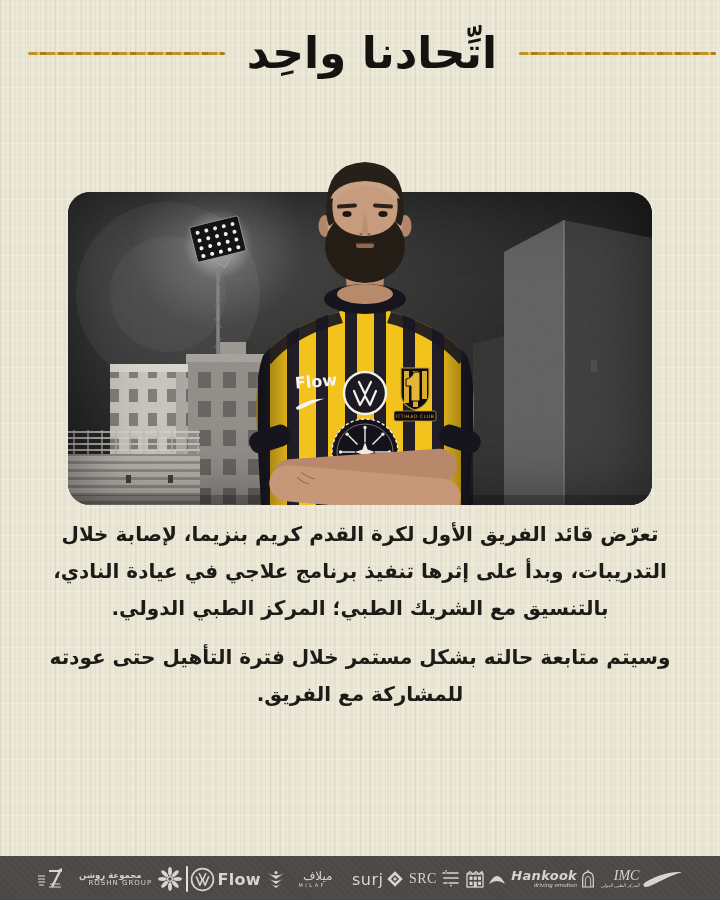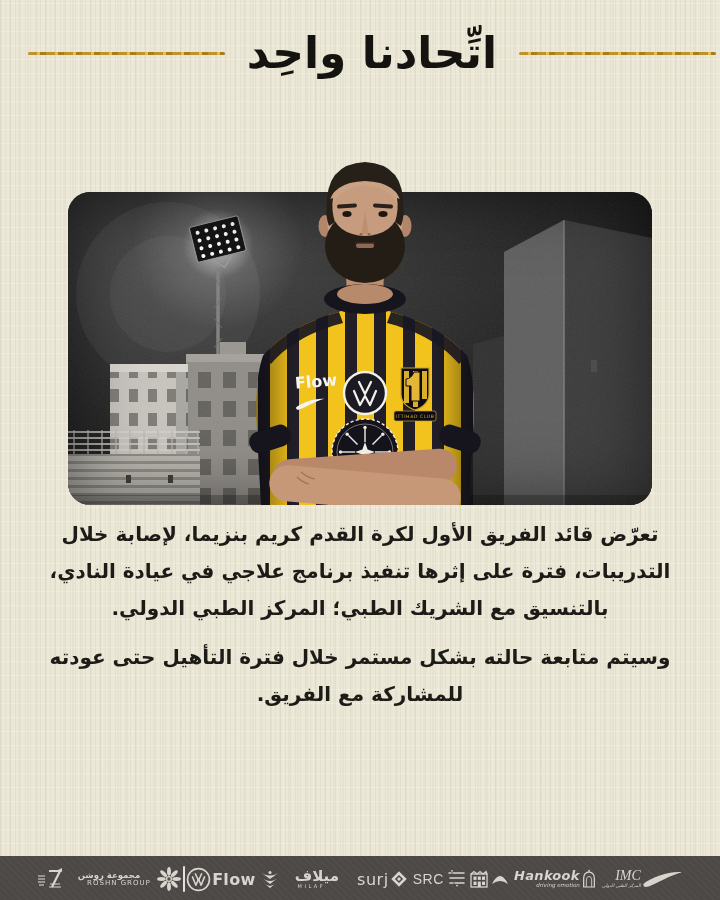--- a/index.html
+++ b/index.html
@@ -34,24 +34,24 @@
     background-image:repeating-linear-gradient(45deg, rgba(255,255,255,.025) 0 2px, transparent 2px 5px);
     display:flex;align-items:center;justify-content:space-between;
     padding:0 36px;box-sizing:border-box;color:#d9d5ce;}
   .sp{display:flex;align-items:center;gap:5px;color:#d9d5ce;}
   .sp svg{display:block;}
   .sp .txtcol{display:flex;flex-direction:column;align-items:center;line-height:1.05;}
   .roshn-ar{font-size:8.5px;font-weight:bold;}
   .roshn-en{font-size:7px;letter-spacing:1px;margin-left:20px;}
   .divider{width:2px;height:26px;background:#e6e2db;border-radius:1px;}
   .flow-word{font-size:16px;font-weight:800;letter-spacing:.3px;}
-  .milaf-ar{font-size:15px;font-weight:bold;margin-left:11px;}
+  .milaf-ar{font-size:12px;font-weight:normal;margin-left:11px;}
   .milaf-en{font-size:5px;letter-spacing:2.5px;}
   .surj-word{font-size:16px;font-weight:400;letter-spacing:.5px;margin-left:17px;}
-  .src-word{font-size:14px;font-family:Liberation Sans, sans-serif;letter-spacing:.5px;}
+  .src-word{font-size:14px;font-family:Liberation Serif, serif;letter-spacing:.5px;}
   .hankook-col{display:flex;flex-direction:column;align-items:flex-end;line-height:1;text-align:center;}
   .hankook-word{font-size:13px;font-weight:800;font-style:italic;letter-spacing:.3px;}
   .hankook-tag{font-size:5.5px;font-style:italic;margin-top:1px;}
   .imc-col{display:flex;flex-direction:column;align-items:flex-end;line-height:1;font-style:italic;}
   .imc-word{font-size:14px;font-family:"Liberation Serif","DejaVu Serif",serif;}
   .imc-ar{font-size:4.5px;margin-top:1px;}
 </style>
 </head>
 <body>
 
@@ -286,21 +286,21 @@
         <rect x="40" y="304" width="184" height="34" rx="17" fill="#b9886a" transform="rotate(-4 132 321)"></rect>
         <rect x="36" y="322" width="192" height="36" rx="18" fill="#c79878" transform="rotate(5 132 340)"></rect>
         <ellipse cx="76" cy="330" rx="17" ry="11" fill="#c79878" transform="rotate(-14 76 330)"></ellipse>
         <path d="M64,327 q6,6 12,7 M68,322 q7,6 14,7" stroke="#9c7356" stroke-width="1.2" fill="none"></path>
       </g>
     </svg>
   </div>
 </div>
 
 <div class="announcement">
-  <p>تعرّض قائد الفريق الأول لكرة القدم كريم بنزيما، لإصابة خلال التدريبات، فترة على إثرها تنفيذ برنامج علاجي في عيادة النادي، بالتنسيق مع الشريك الطبي؛ المركز الطبي الدولي.</p>
+  <p>تعرّض قائد الفريق الأول لكرة القدم كريم بنزيما، لإصابة خلال التدريبات، وبدأ على إثرها تنفيذ برنامج علاجي في عيادة النادي، بالتنسيق مع الشريك الطبي؛ المركز الطبي الدولي.</p>
   <p>وسيتم متابعة حالته بشكل مستمر خلال فترة التأهيل حتى عودته للمشاركة مع الفريق.</p>
 </div>
 
 <div class="sponsor-bar">
 
   <div class="sp">
     <svg width="30" height="24" viewBox="0 0 30 24">
       <g stroke="currentColor" stroke-width="1.1">
         <line x1="2" y1="9" x2="9" y2="9"></line>
           <line x1="2" y1="12" x2="9" y2="12"></line>

